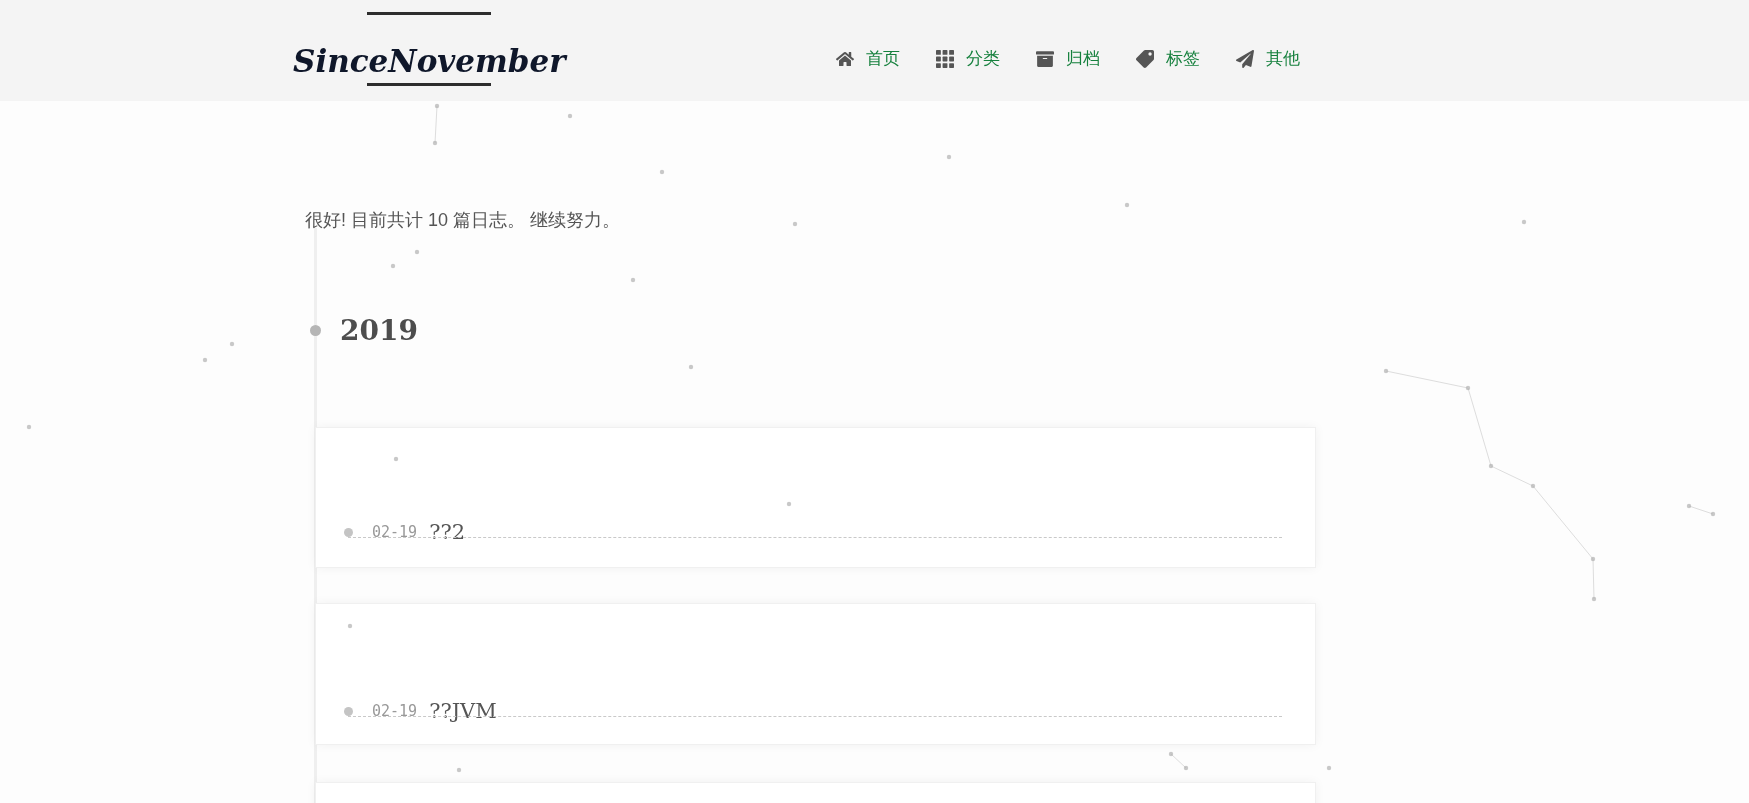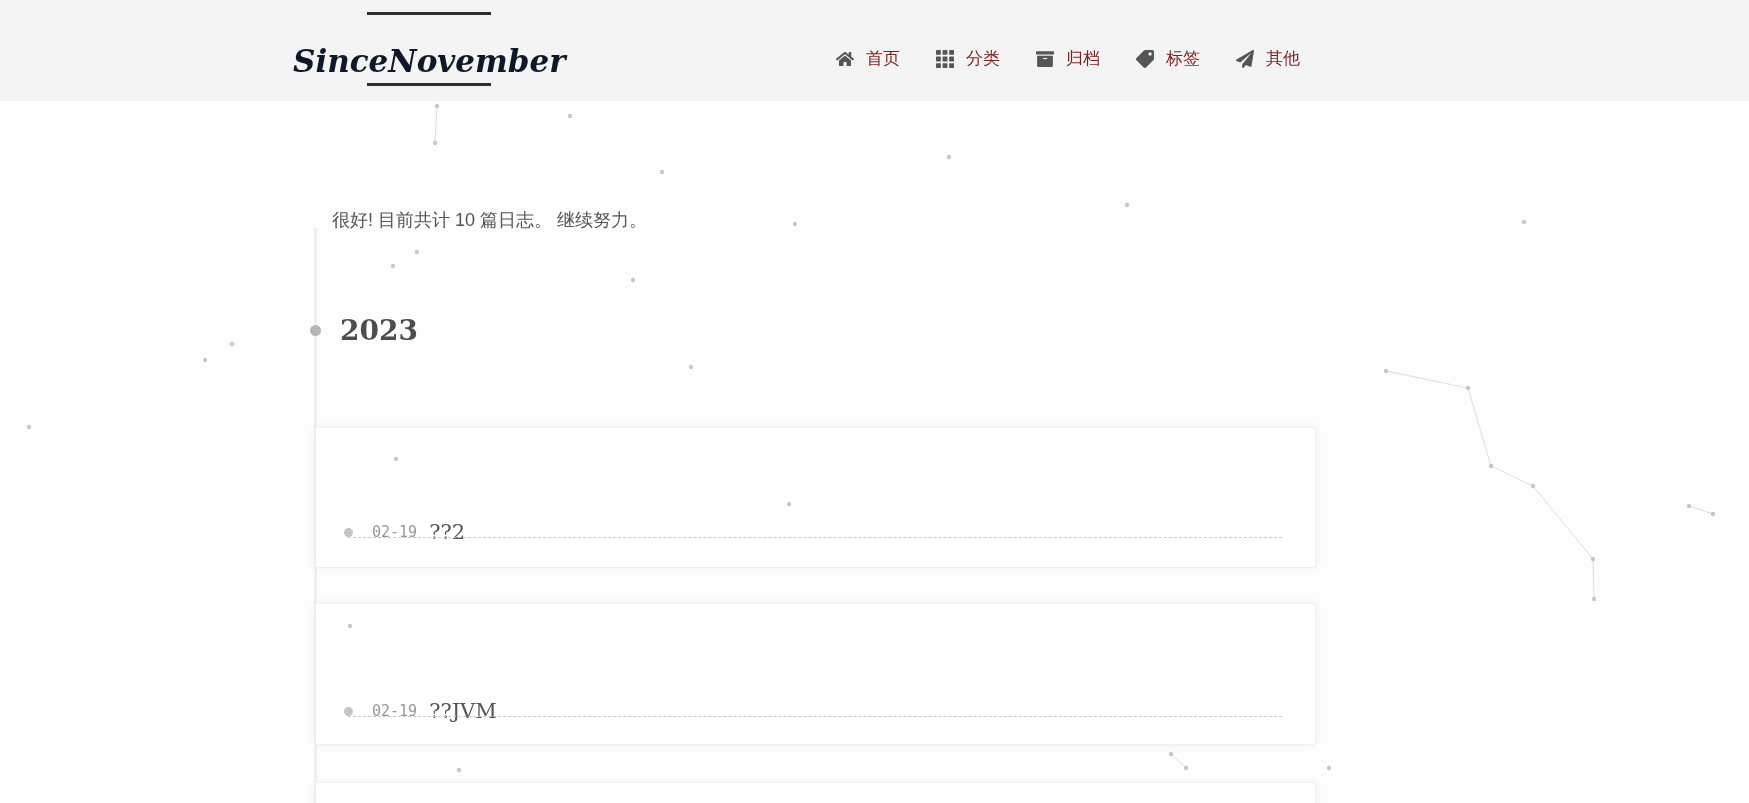--- a/index.html
+++ b/index.html
@@ -29,27 +29,27 @@
     font-size:31px; line-height:44px; color:#0f172a; letter-spacing:0px;
     padding:0 2px;
     margin-top:24px;
   }
   .nav {
     position:absolute; right:449px; top:0; height:101px;
     display:flex; align-items:center; gap:36px;
   }
   .nav-item {
     display:flex; align-items:center; gap:12px;
-    font-size:17px; color:#7f1d1d; cursor:pointer;margin-top:16px;
+    font-size:17px; color:#15803d; cursor:pointer;margin-top:16px;
   }
   .nav-item svg { width:18px; height:18px; fill:#555; display:block; }
 
   
   .counter {
-    position:absolute; left:332px; top:208px;
+    position:absolute; left:305px; top:208px;
     font-size:18px; color:#555; line-height:24px;
   }
   .timeline {
     position:absolute; left:314px; top:228px; width:3px; height:575px;
     background:#efefef;
   }
   .year-bullet {
     position:absolute; left:310px; top:325px; width:11px; height:11px;
     border-radius:50%; background:#b5b5b5;
   }
@@ -160,21 +160,21 @@
         <span>其他</span>
       </div>
     </div>
   </div>
 
   <div class="counter">很好! 目前共计 10 篇日志。 继续努力。</div>
 
   <div class="timeline"></div>
 
   <div class="year-bullet"></div>
-  <div class="year-heading">2023</div>
+  <div class="year-heading">2019</div>
 
   <div class="post-card card-1">
     <div class="post-row">
       <span class="post-bullet"></span>
       <span class="post-date">02-19</span>
       <a class="post-title">??2</a>
     </div>
     <div class="post-divider"></div>
   </div>
 

